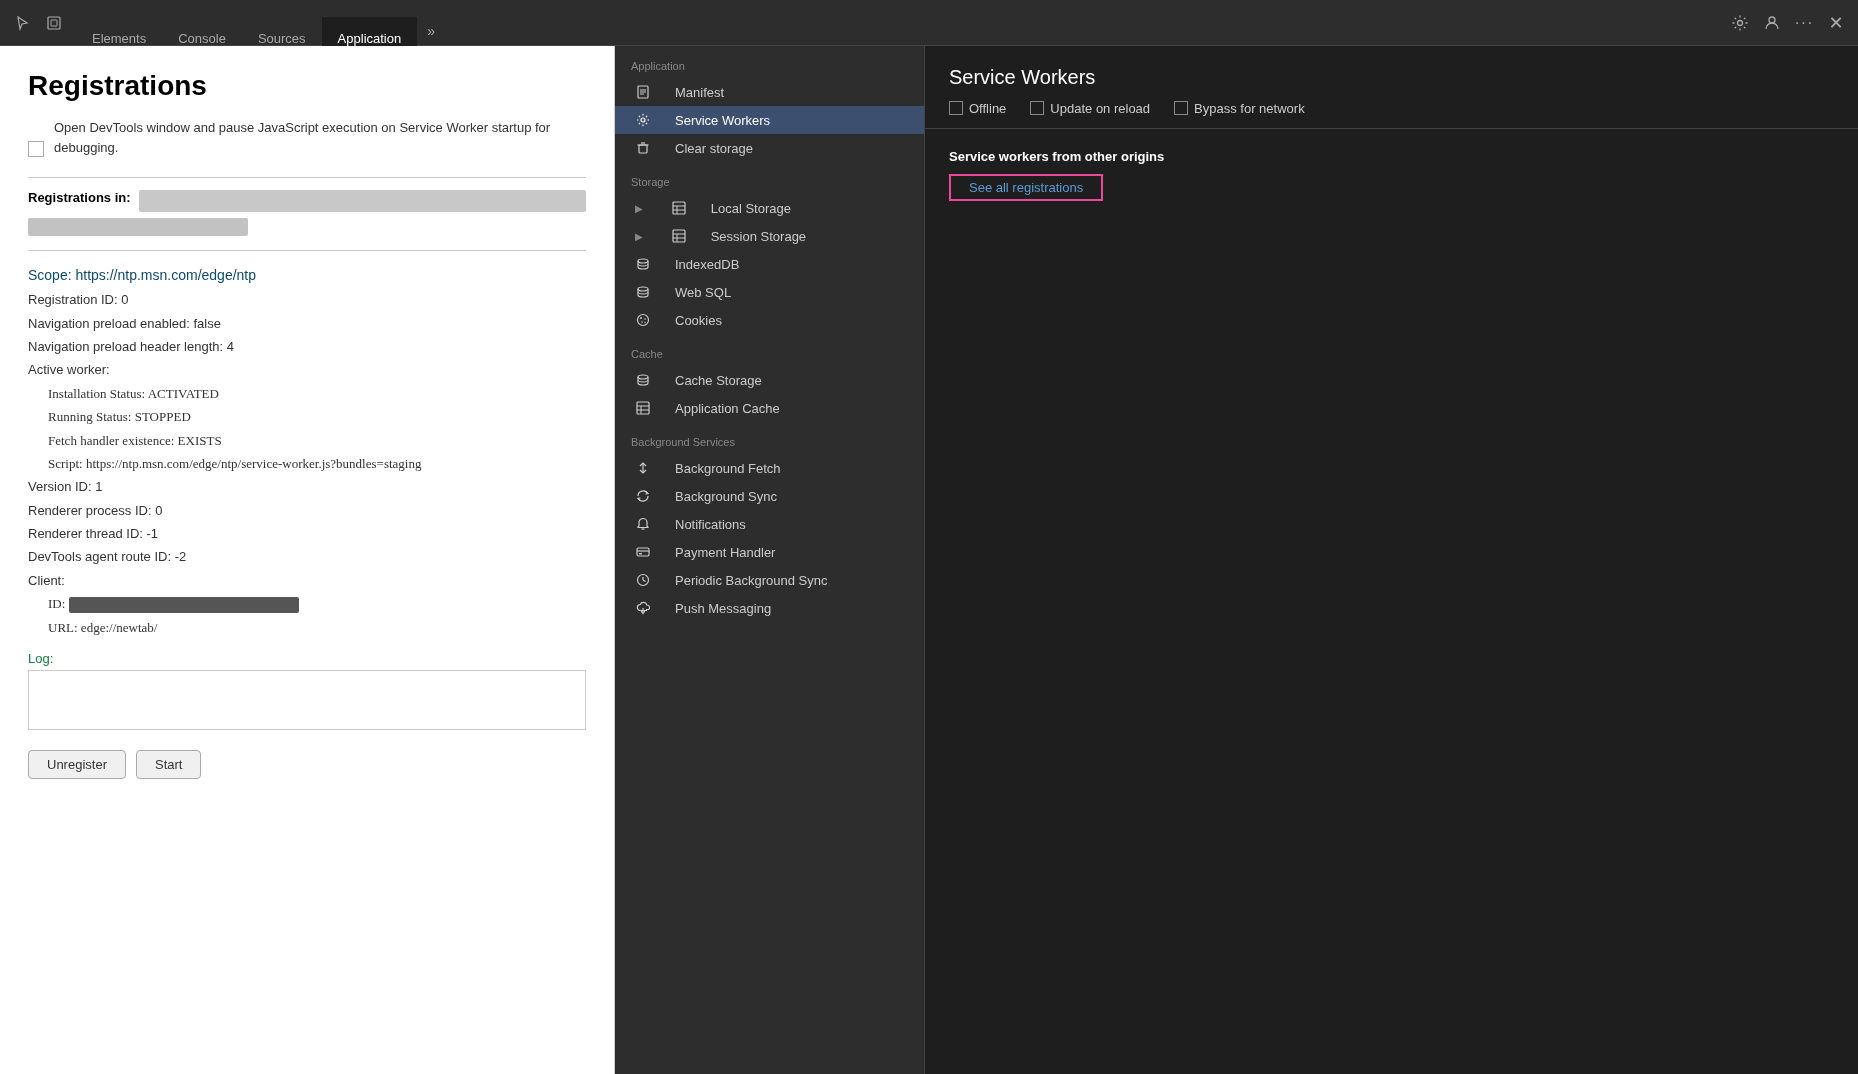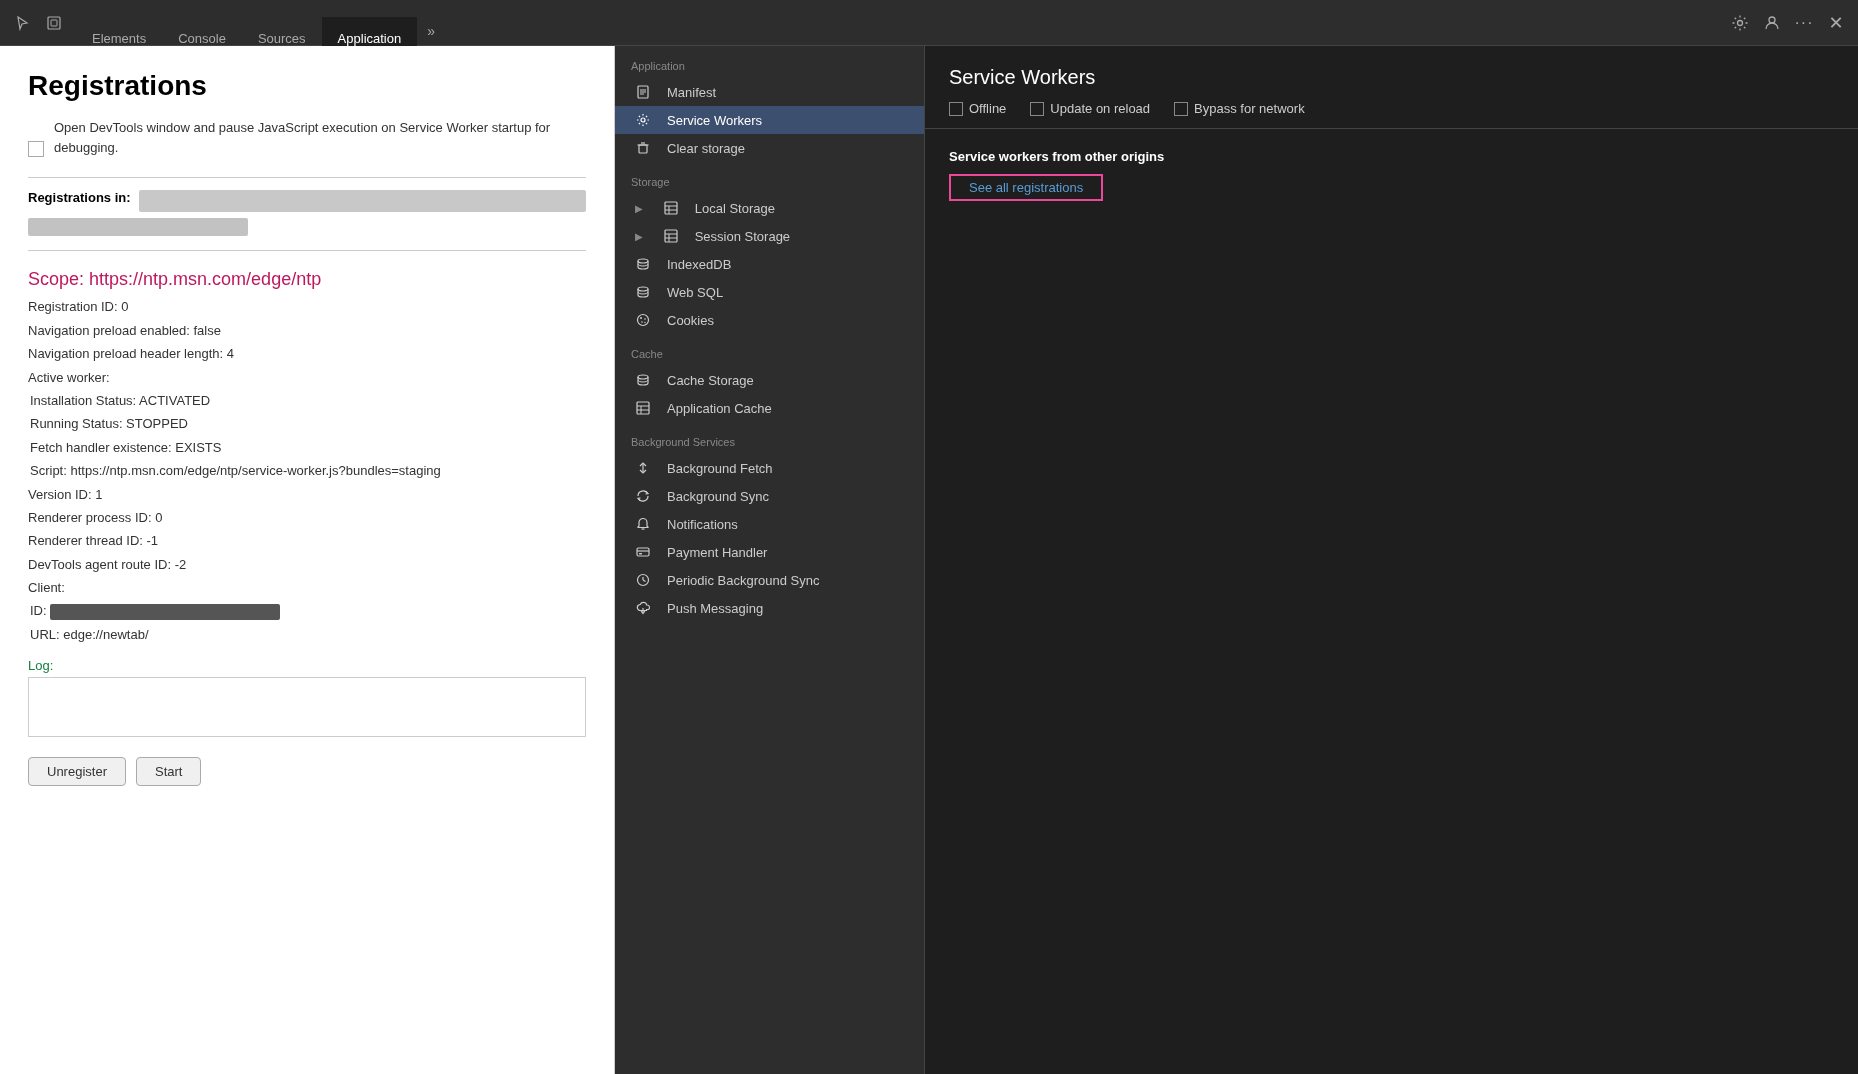--- a/index.html
+++ b/index.html
@@ -32,53 +32,53 @@
     }
     .webpage-content { padding: 24px 28px; }
     .sw-title { font-size: 28px; font-weight: 700; color: #000; margin-bottom: 16px; }
     .sw-checkbox-row { display: flex; align-items: flex-end; gap: 10px; margin-bottom: 20px; }
     .sw-checkbox { width: 16px; height: 16px; margin-top: 2px; flex-shrink: 0; border: 1px solid #aaa; background: #fff; }
     .sw-checkbox-label { font-size: 13px; color: #333; line-height: 1.5; }
     .sw-divider { border: none; border-top: 1px solid #ccc; margin: 12px 0; }
     .registrations-row { display: flex; align-items: flex-start; gap: 8px; margin-bottom: 6px; }
     .registrations-label { font-size: 13px; font-weight: 700; color: #000; }
     .redacted-bar { height: 18px; background: #999; border-radius: 2px; margin-bottom: 14px; width: 220px; opacity: 0.6; }
-    .scope-link { color: #be185d; font-size: 18px; text-decoration: none; }
+    .scope-link { color: #0c4a6e; font-size: 14px; text-decoration: none; }
     .info-lines { font-size: 13px; color: #333; line-height: 1.8; }
-    .info-lines .indent { margin-left: 2px; }
+    .info-lines .indent { margin-left: 20px; font-family: Liberation Serif, serif; }
     .client-id-bar { display: inline-block; width: 230px; height: 16px; background: #555; border-radius: 2px; vertical-align: middle; }
     .log-section { margin-top: 12px; }
     .log-label { font-size: 13px; color: #15803d; margin-bottom: 4px; }
     .log-textarea { width: 100%; height: 60px; border: 1px solid #ccc; background: #fff; resize: none; font-size: 12px; }
     .sw-buttons { display: flex; gap: 10px; margin-top: 16px; padding-bottom: 20px; }
     .sw-btn { padding: 6px 18px; font-size: 13px; border: 1px solid #aaa; border-radius: 4px; background: #f0f0f0; cursor: pointer; color: #333; }
 
     
     .sidebar {
       width: 310px; flex-shrink: 0; background: #2d2d2d; border-right: 1px solid #444;
       overflow-y: auto; display: flex; flex-direction: column;
     }
     .sidebar-section-header { font-size: 11px; color: #888; padding: 14px 16px 6px; text-transform: none; letter-spacing: 0; }
     .sidebar-item {
-      display: flex; align-items: center; gap: 16px; padding: 6px 16px 6px 20px;
+      display: flex; align-items: center; gap: 24px; padding: 6px 16px 6px 20px;
       cursor: pointer; color: #ccc; font-size: 13px; white-space: nowrap;
     }
     .sidebar-item.active { background: #3c4f6e; color: #fff; }
     .sidebar-item .si-icon { width: 16px; height: 16px; display: flex; align-items: center; justify-content: center; flex-shrink: 0; }
     .sidebar-item .si-label {}
     .sidebar-item .expand-arrow { margin-right: 4px; font-size: 10px; color: #888; }
 
     
     .right-panel {
       flex: 1; background: #1e1e1e; display: flex; flex-direction: column; overflow-y: auto;
     }
     .right-panel-header { padding: 20px 24px 12px; border-bottom: 1px solid #444; }
     .right-panel-title { font-size: 20px; color: #fff; font-weight: 500; margin-bottom: 12px; }
     .checkboxes-row { display: flex; gap: 24px; align-items: center; }
-    .cb-item { display: flex; align-items: flex-end; gap: 6px; }
+    .cb-item { display: flex; align-items: flex-start; gap: 6px; }
     .cb-box { width: 14px; height: 14px; border: 1px solid #888; background: transparent; flex-shrink: 0; }
     .cb-label { font-size: 13px; color: #ccc; }
     .right-panel-body { padding: 20px 24px; }
     .other-origins-title { font-size: 13px; font-weight: 700; color: #fff; margin-bottom: 10px; }
     .see-all-link {
       color: #5b9bd5; font-size: 13px; text-decoration: none;
       border: 2px solid #ec4899; padding: 4px 18px; display: inline-block;
     }
 
     

